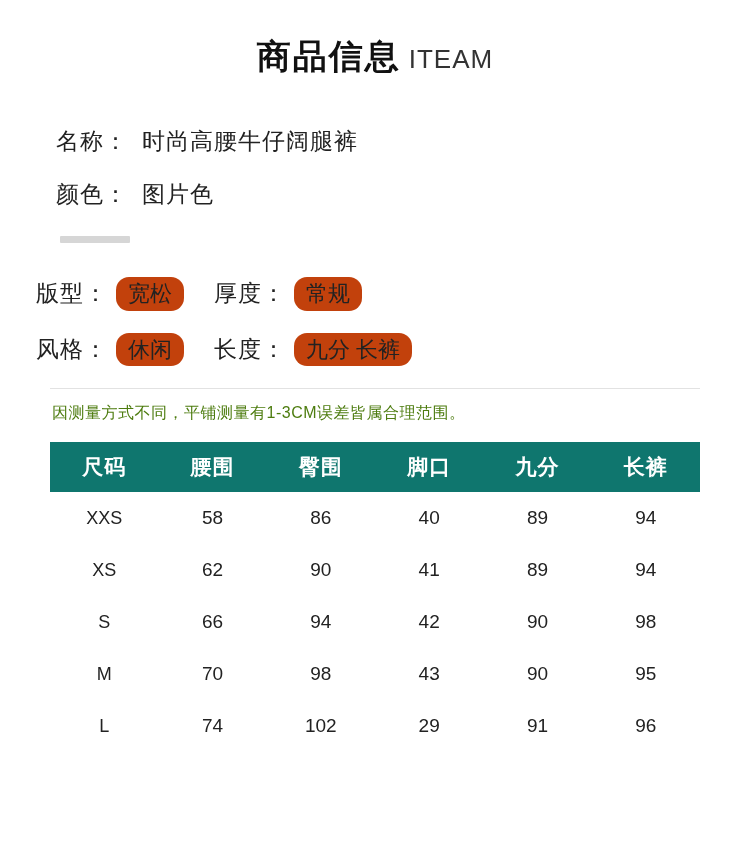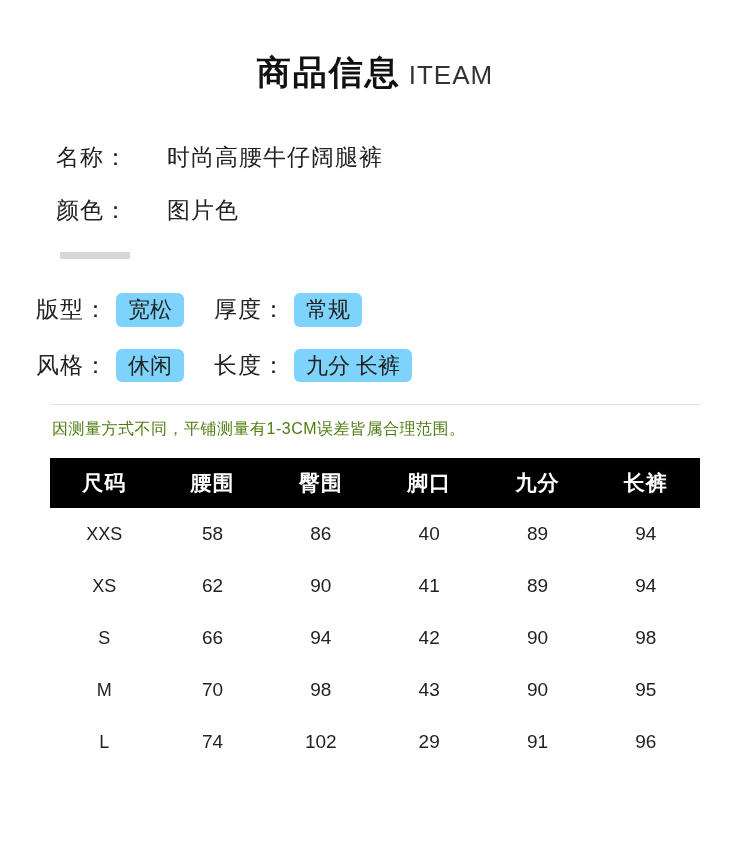--- a/index.html
+++ b/index.html
@@ -17,21 +17,21 @@
   .page {
     position: relative;
     width: 750px;
     height: 860px;
     box-sizing: border-box;
   }
 
   
   .header {
     text-align: center;
-    padding-top: 50px;
+    padding-top: 34px;
   }
   .header-title-cn {
     font-size: 34px;
     font-weight: bold;
     letter-spacing: 2px;
     color: #111111;
   }
   .header-title-en {
     font-size: 26px;
     font-weight: normal;
@@ -42,21 +42,20 @@
 
   
   .info {
     margin-top: 46px;
     padding-left: 56px;
   }
   .info-row {
     display: flex;
     align-items: center;
     margin-bottom: 22px;
-    gap: 25px;
   }
   .info-label {
     font-size: 23px;
     color: #222222;
     letter-spacing: 1px;
   }
   .info-value {
     font-size: 23px;
     color: #222222;
     letter-spacing: 1px;
@@ -67,42 +66,41 @@
     width: 70px;
     height: 7px;
     background: #d6d6d6;
     margin: 26px 0 0 60px;
     border-radius: 1px;
   }
 
   
   .attrs {
     margin-top: 34px;
-    padding-left: 28px;
-    margin-left: 8px;
+    padding-left: 36px;
   }
   .attr-line {
     display: flex;
     align-items: center;
     margin-bottom: 22px;
   }
   .attr-group {
     display: flex;
     align-items: center;
     margin-right: 30px;
   }
   .attr-key {
     font-size: 23px;
     color: #222222;
     letter-spacing: 1px;
   }
   .attr-tag {
     display: inline-block;
-    background: #7dd3fc;
-    border-radius: 6px;
+    background: #c2410c;
+    border-radius: 13px;
     padding: 3px 12px;
     font-size: 22px;
     color: #222222;
     margin-left: 8px;
     line-height: 1.25;
     white-space: nowrap;
   }
 
   
   .note-divider {
@@ -120,21 +118,21 @@
   
   .table-wrap {
     margin: 18px 50px 0 50px;
   }
   table.size-table {
     width: 650px;
     border-collapse: collapse;
     table-layout: fixed;
   }
   table.size-table thead th {
-    background: #000000;
+    background: #0f766e;
     color: #ffffff;
     font-size: 21px;
     font-weight: bold;
     height: 48px;
     letter-spacing: 1px;
   }
   table.size-table tbody td {
     text-align: center;
     font-size: 19px;
     color: #222222;

